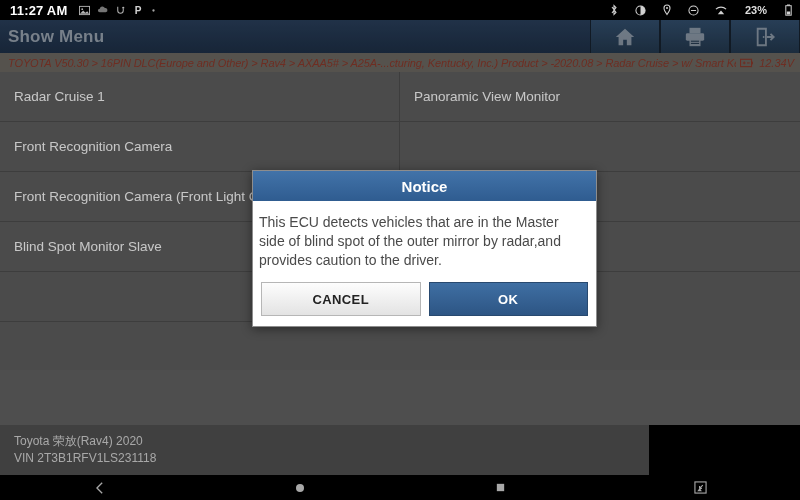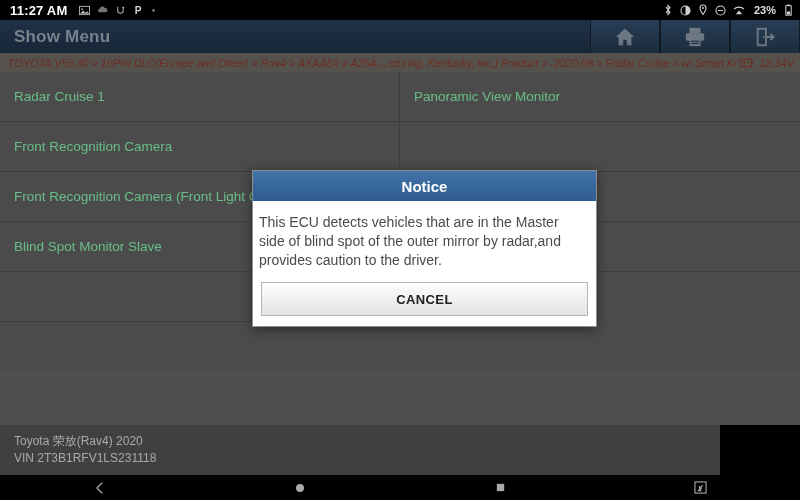--- a/index.html
+++ b/index.html
@@ -13,34 +13,34 @@
 
   
   .statusbar{
     position:absolute; left:0; top:0; width:800px; height:20px;
     background:#000; display:flex; align-items:center;
     padding:0 8px 0 10px; color:#fff;
   }
   .sb-time{ font-size:13px; font-weight:bold; letter-spacing:.2px; color:#ffffff; }
   .sb-left-icons{ display:flex; align-items:center; gap:7px; margin-left:12px; }
   .sb-spacer{ flex:1; }
-  .sb-right-icons{ display:flex; align-items:center; gap:7px; }
+  .sb-right-icons{ display:flex; align-items:center; gap:16px; }
   .sb-batt-pct{ font-size:11px; font-weight:bold; color:#dfdfdf; margin:0 2px; }
   .sbi{ display:block; opacity:.82; }
   .sbi svg{ display:block; }
 
   
   .appbar{
     position:absolute; left:0; top:20px; width:800px; height:33px;
     background:linear-gradient(180deg,#2b4straight 0%, #223449 100%);
     background:linear-gradient(180deg,#2a405c 0%, #1e3048 100%);
     display:flex; align-items:stretch;
   }
   .appbar-title{
-    flex:1; display:flex; align-items:center; padding-left:14px;
+    flex:1; display:flex; align-items:center; padding-left:8px;
     font-size:17px; font-weight:bold; color:#9aa5b1;
     letter-spacing:.2px;
   }
   .appbar-btns{ display:flex; align-items:stretch; }
   .appbar-btn{
     width:70px; display:flex; align-items:center; justify-content:center;
     background:linear-gradient(180deg,#33506f 0%, #24394f 100%);
     border-left:1px solid #16222f; border-right:1px solid #16222f;
     cursor:pointer;
   }
@@ -65,33 +65,33 @@
 
   
   .grid{
     position:absolute; left:0; top:72px; width:800px; height:298px;
     background:#616161; display:grid;
     grid-template-columns:1fr 1fr; grid-template-rows:repeat(6,50px);
   }
   .cell{
     border-right:1px solid #4f4f4f; border-bottom:1px solid #4f4f4f;
     display:flex; align-items:center; padding-left:14px;
-    font-size:13.5px; color:#86efac; overflow:hidden; white-space:nowrap;
+    font-size:13.5px; color:#ffffff; overflow:hidden; white-space:nowrap;
     cursor:pointer;
   }
   .cell:nth-child(2n){ border-right:none; }
   .cell.empty{ cursor:default; }
 
   
   .filler{
     position:absolute; left:0; top:370px; width:800px; height:55px;
     background:#656565;
   }
   .footer{
-    position:absolute; left:0; top:425px; width:720px; height:50px;
+    position:absolute; left:0; top:425px; width:649px; height:50px;
     background:#525252; padding:8px 0 0 14px;
   }
   .footer div{ font-size:12px; color:#d8d8d8; line-height:17px; }
 
   
   .navbar{
     position:absolute; left:0; top:475px; width:800px; height:25px;
     background:#000; display:flex; align-items:center;
   }
   .nav-btn{ flex:1; display:flex; align-items:center; justify-content:center; cursor:pointer; }
@@ -323,14 +323,15 @@
 
 <div class="scrim"></div>
 
 <div class="dialog">
   <div class="dlg-title">Notice</div>
   <div class="dlg-body">
     <div class="dlg-msg">This ECU detects vehicles that are in the Master side of blind spot of the outer mirror by radar,and provides caution to the driver.</div>
   </div>
   <div class="dlg-actions">
     <div class="dlg-btn cancel">CANCEL</div>
+    <div class="dlg-btn ok">OK</div>
   </div>
 </div>
 
 </body></html>

